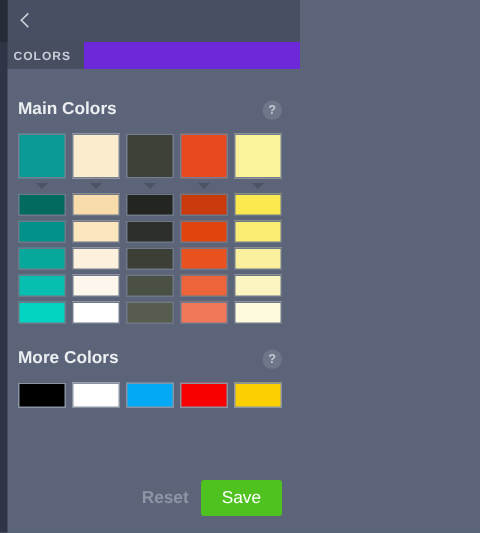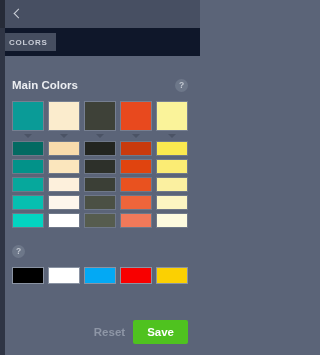--- a/index.html
+++ b/index.html
@@ -69,22 +69,22 @@
     font-size: 12.5px;
     font-weight: bold;
     letter-spacing: 0.1px;
     white-space: nowrap;
   }
 
   
   .tabstrip {
     position: absolute;
     left: 0; top: 28px;
-    width: 200px; height: 28px;
-    background: #0f172a;
+    width: 200px; height: 18px;
+    background: #6d28d9;
     display: flex;
     align-items: center;
   }
   .tab {
     height: 18px;
     display: flex;
     align-items: center;
     padding: 0 9px;
     box-sizing: border-box;
     background: #464e60;
@@ -97,21 +97,20 @@
 
   
   .content {
     position: absolute;
     left: 0; top: 46px;
     width: 200px;
     height: 260px;
     box-sizing: border-box;
     padding: 4px 12px;
     overflow: hidden;
-    margin-top: 12px;
   }
   .section-head {
     display: flex;
     align-items: center;
     justify-content: space-between;
     height: 30px;
     margin-top: 8px;
   }
   .section-title {
     color: #eceef2;
@@ -212,21 +211,21 @@
     font-weight: bold;
     background: none;
     border: none;
     padding: 4px 2px;
     cursor: default;
   }
   .btn-save {
     background: #4fc21f;
     color: #ffffff;
     font-size: 11.5px;
-    font-weight: bold;
+    font-weight: normal;
     border: none;
     border-radius: 2px;
     padding: 6px 14px;
     cursor: pointer;
   }
 </style>
 </head>
 <body>
 
 <div class="panel">
@@ -305,20 +304,21 @@
       <div class="grid-row">
         <div class="small-swatch" style="background-color: rgb(3, 212, 193);"></div>
         <div class="small-swatch" style="background-color: rgb(255, 255, 255);"></div>
         <div class="small-swatch" style="background-color: rgb(86, 92, 78);"></div>
         <div class="small-swatch" style="background-color: rgb(241, 121, 90);"></div>
         <div class="small-swatch" style="background-color: rgb(253, 250, 222);"></div>
       </div>
     </div>
 
     <div class="section-head">
+      <div class="section-title">More Colors</div>
       <div class="help-icon">?</div>
     </div>
 
     <div class="more-row">
       <div class="more-swatch" style="background-color: rgb(0, 0, 0);"></div>
       <div class="more-swatch" style="background-color: rgb(255, 255, 255);"></div>
       <div class="more-swatch" style="background-color: rgb(3, 169, 244);"></div>
       <div class="more-swatch" style="background-color: rgb(248, 0, 0);"></div>
       <div class="more-swatch" style="background-color: rgb(251, 208, 2);"></div>
     </div>

